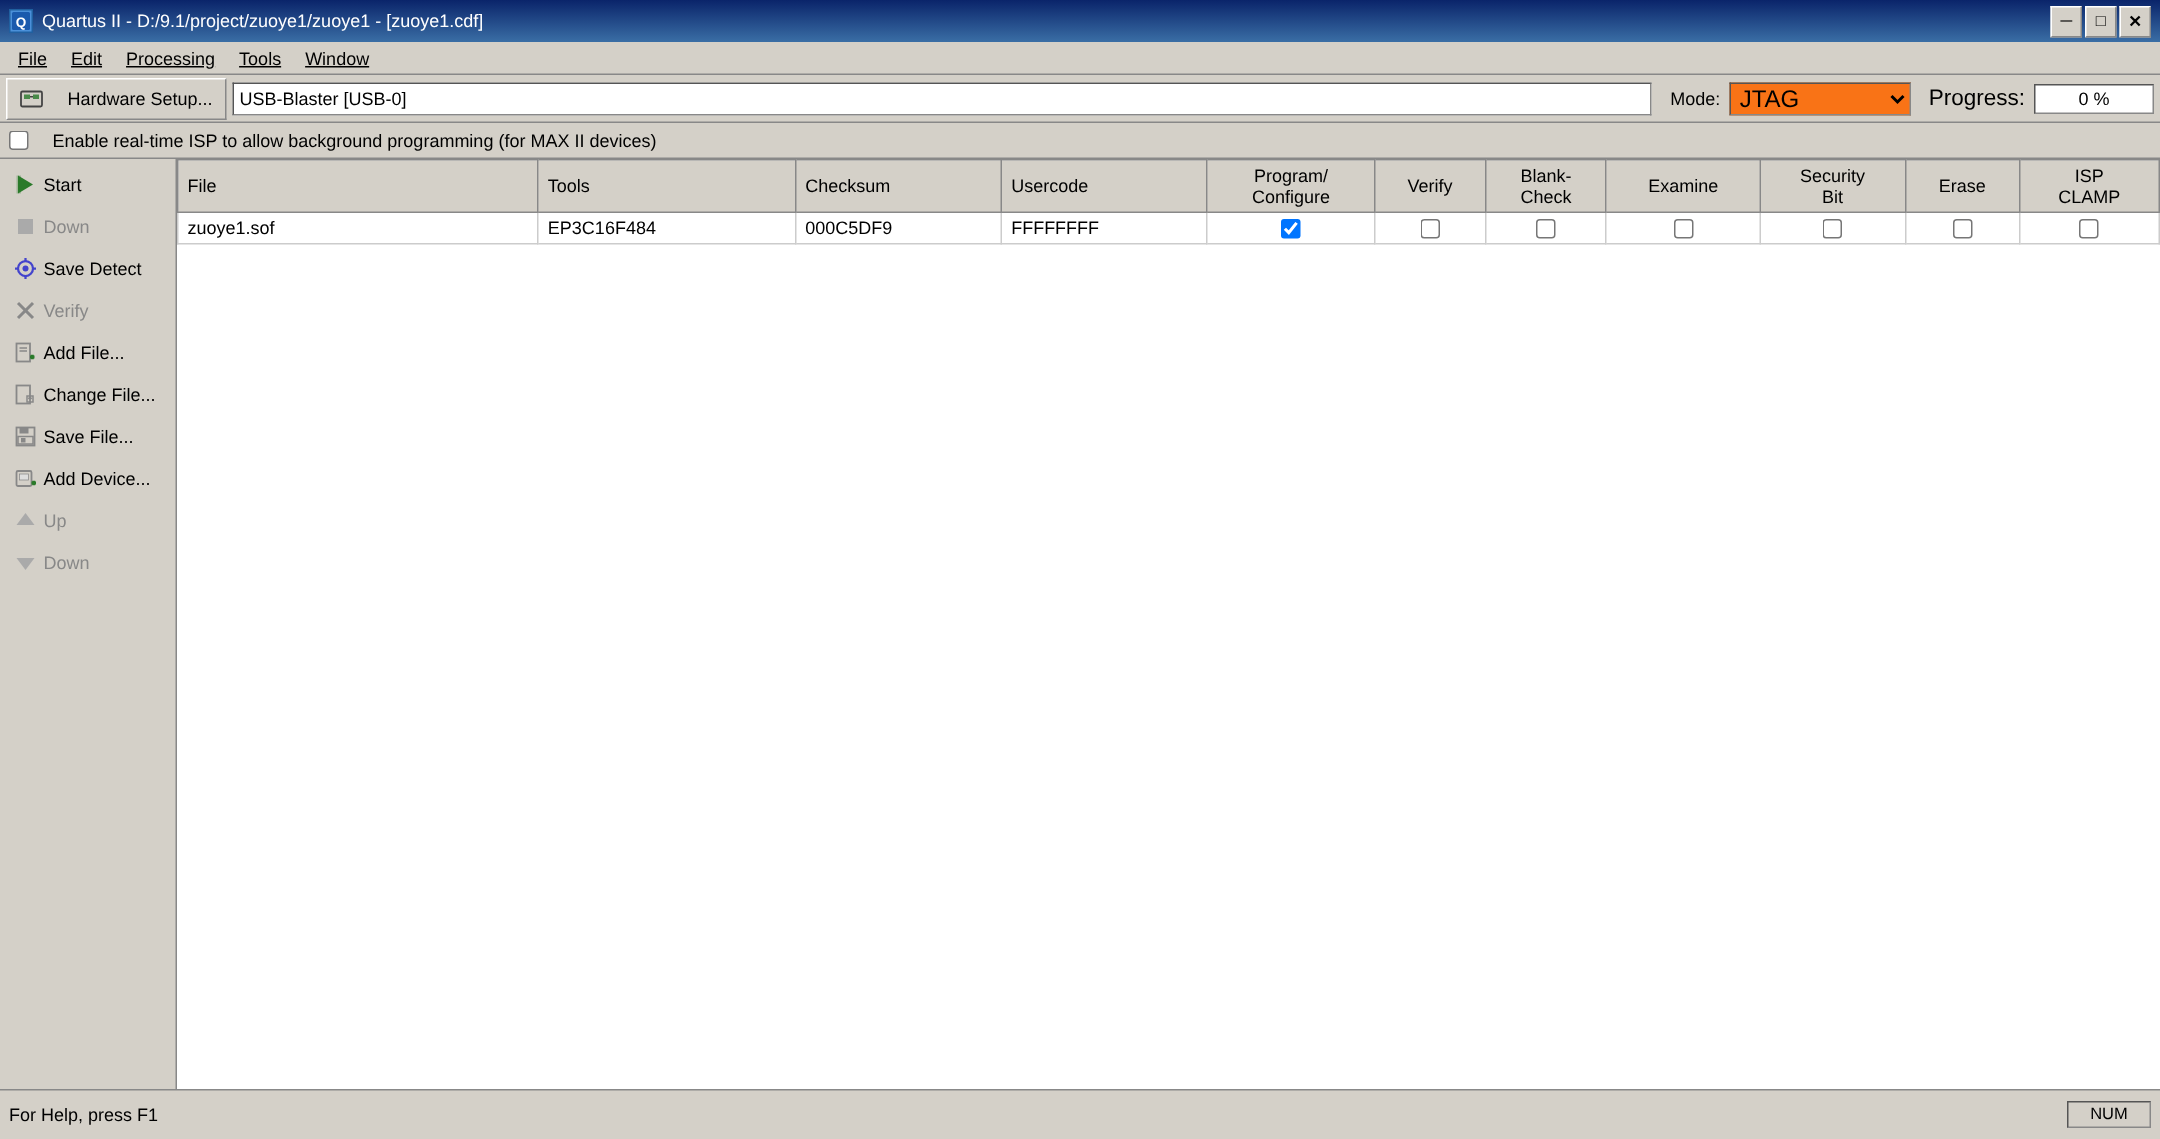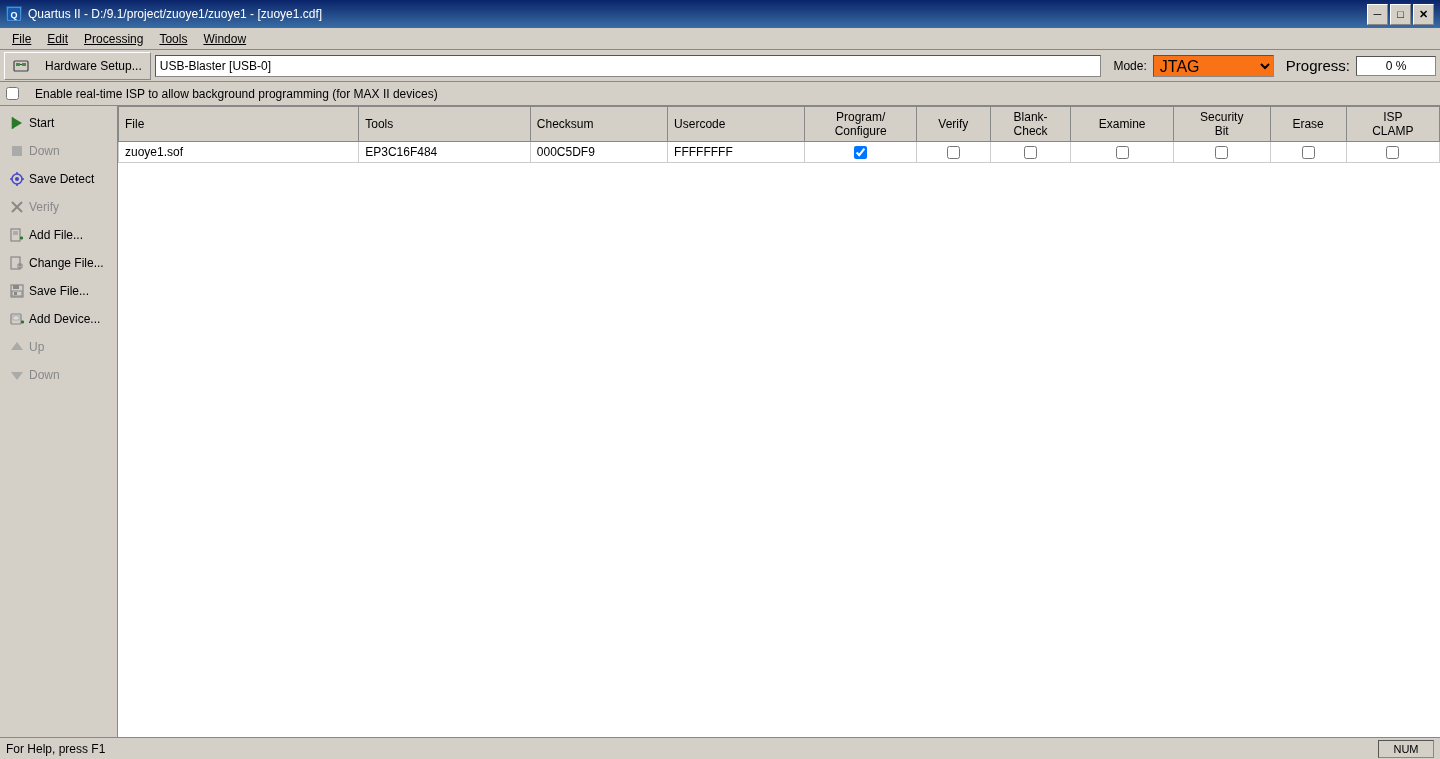--- a/index.html
+++ b/index.html
@@ -255,21 +255,21 @@
     .status-bar {
       position: fixed;
       bottom: 0;
       left: 0;
       right: 0;
       height: 22px;
       background: #d4d0c8;
       border-top: 1px solid #888;
       display: flex;
       align-items: center;
-      padding: 5px 6px;
+      padding: 16px 6px;
       font-size: 12px;
     }
     .status-bar-text { flex: 1; }
     .status-bar-right {
       display: flex;
       gap: 2px;
     }
     .status-indicator {
       width: 56px;
       height: 18px;

